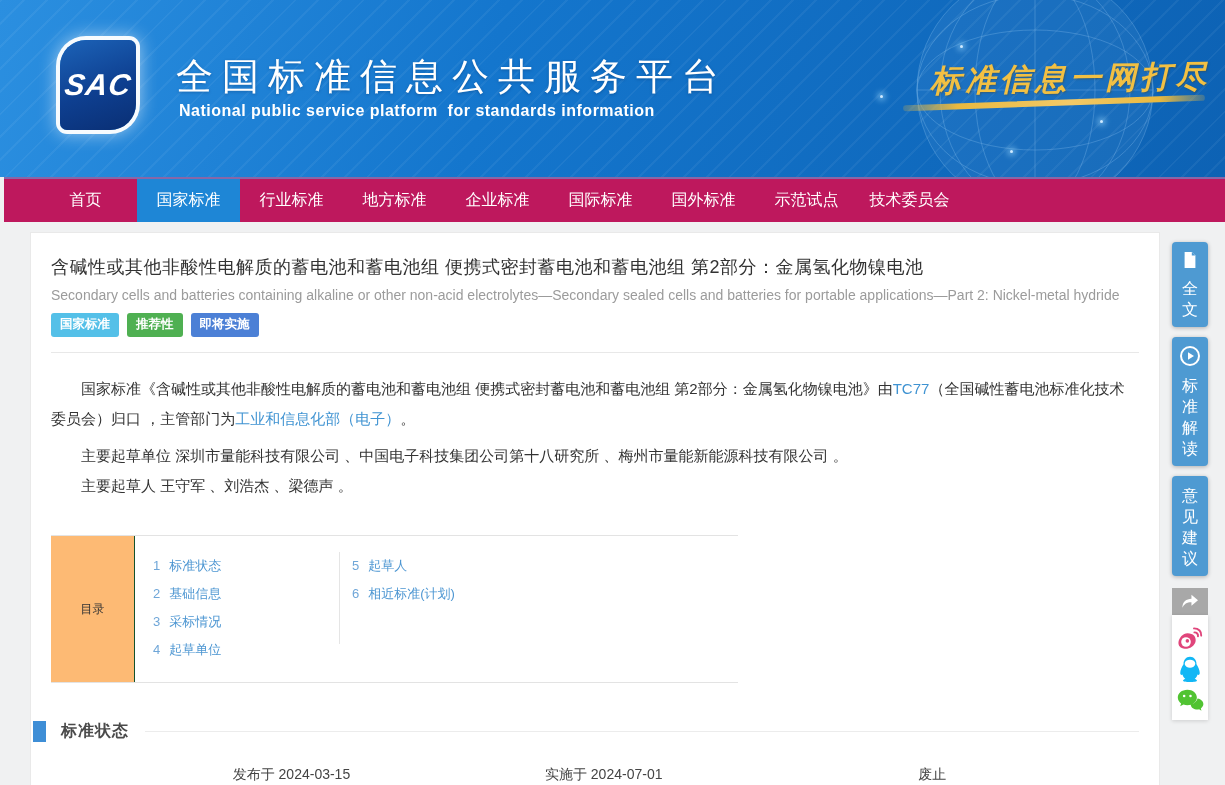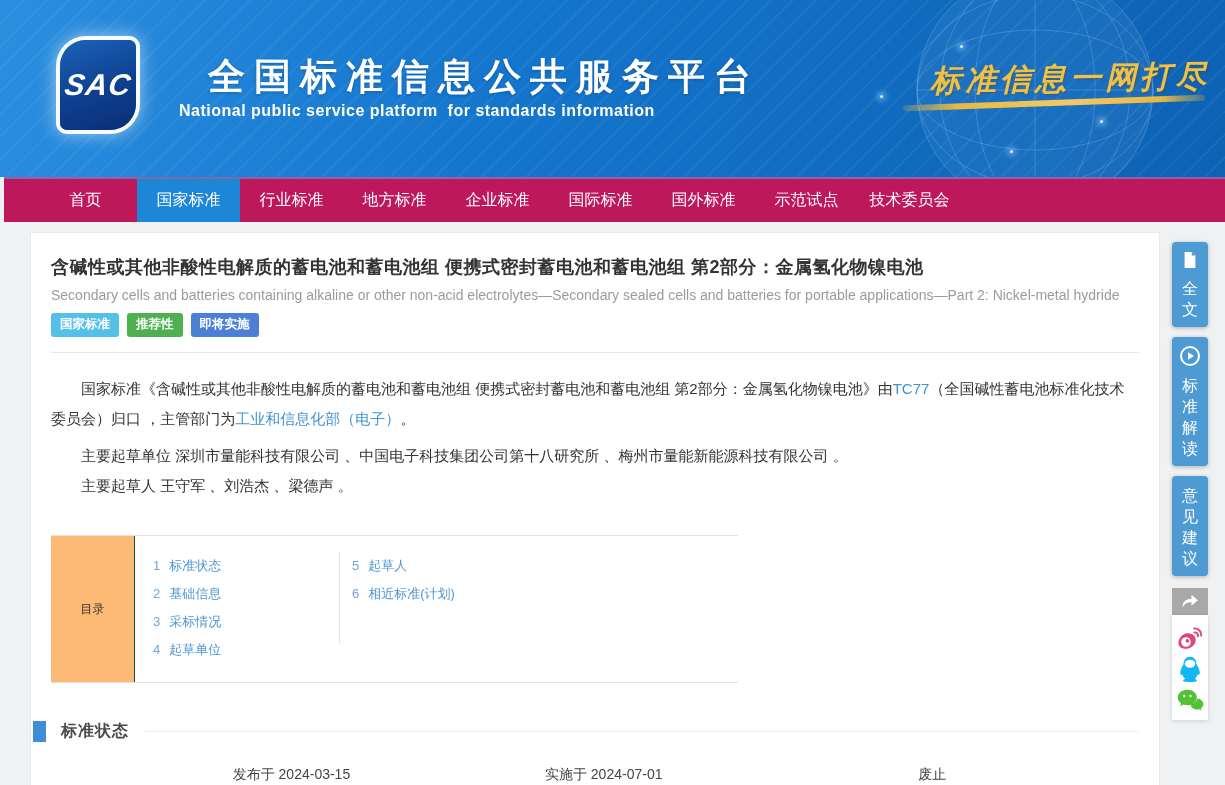--- a/index.html
+++ b/index.html
@@ -15,42 +15,42 @@
   .glow-dot { position:absolute; width:3px; height:3px; border-radius:50%; background:#cfeaff;
     box-shadow:0 0 6px 2px rgba(160,220,255,.8); }
   .logo { position:absolute; left:60px; top:40px; width:76px; height:90px;
     background:linear-gradient(160deg,#1c63b8 0%,#0e3f90 55%,#0a2f74 100%);
     border-radius:26px 7px 26px 7px;
     box-shadow:0 0 0 4px rgba(255,255,255,.95), 0 0 18px 4px rgba(255,255,255,.55);
     display:flex; align-items:center; justify-content:center; }
   .logo span { color:#fff; font-size:30px; font-weight:bold; font-style:italic;
     transform:skewX(-8deg); letter-spacing:1px; }
   .site-title { position:absolute; left:176px; top:52px; color:#fff; font-size:37px;
-    font-weight:bold; letter-spacing:9px; text-shadow:0 1px 3px rgba(0,40,90,.35); white-space:nowrap;margin-left:32px; }
+    font-weight:normal; letter-spacing:9px; text-shadow:0 1px 3px rgba(0,40,90,.35); white-space:nowrap; }
   .site-subtitle { position:absolute; left:179px; top:102px; color:#fff; font-size:16px;
     font-weight:bold; letter-spacing:.5px; white-space:pre; }
   .slogan { position:absolute; left:930px; top:58px; width:260px; color:#f2c043;
     font-size:31px; font-weight:bold; font-style:italic; letter-spacing:4px; white-space:nowrap;
     text-shadow:1px 1px 2px rgba(90,60,0,.35); transform:rotate(-1deg); }
   .slogan-underline { position:absolute; left:903px; top:100px; width:302px; height:6px;
     background:linear-gradient(90deg, rgba(240,190,60,.2), #e9b93f 18%, #f2c968 55%, #e9b93f 85%, rgba(240,190,60,.2));
     border-radius:3px; transform:rotate(-2deg); }
 
   
   .nav { position:absolute; left:4px; top:177px; width:1225px; height:45px; background:#be185d;
     border-top:2px solid rgba(90,170,230,.55); }
   .nav ul { list-style:none; display:flex; padding-left:30px; height:100%; }
   .nav li { width:103px; height:100%; display:flex; align-items:center; justify-content:center;
     color:#fff; font-size:16px; cursor:pointer; white-space:nowrap; }
   .nav li.active { background:#1e86d6; }
 
   
   .panel { position:absolute; left:30px; top:232px; width:1130px; height:620px;
     background:#fff; border:1px solid #e9e9e9; padding:20px 20px 0 20px; }
-  .std-title { font-size:18px; font-weight:700; color:#333; letter-spacing:.5px; margin-top:2px; }
+  .std-title { font-size:18px; font-weight:400; color:#333; letter-spacing:.5px; margin-top:2px; }
   .std-title-en { font-size:14px; color:#9b9b9b; margin-top:8px; }
   .tags { margin-top:10px; display:flex; gap:8px; }
   .tag { color:#fff; font-size:12.5px; padding:3px 9px 4px; border-radius:3px; font-weight:bold; }
   .divider { border:none; border-top:1px solid #e8e8e8; margin-top:15px; }
   .para { font-size:15px; color:#333; line-height:30px; text-indent:2em; }
   .para.p1 { margin-top:21px; }
   .para.p2 { margin-top:7px; }
   .para.p3 { }
   .para a { color:#3f93d2; text-decoration:none; cursor:pointer; }
 

